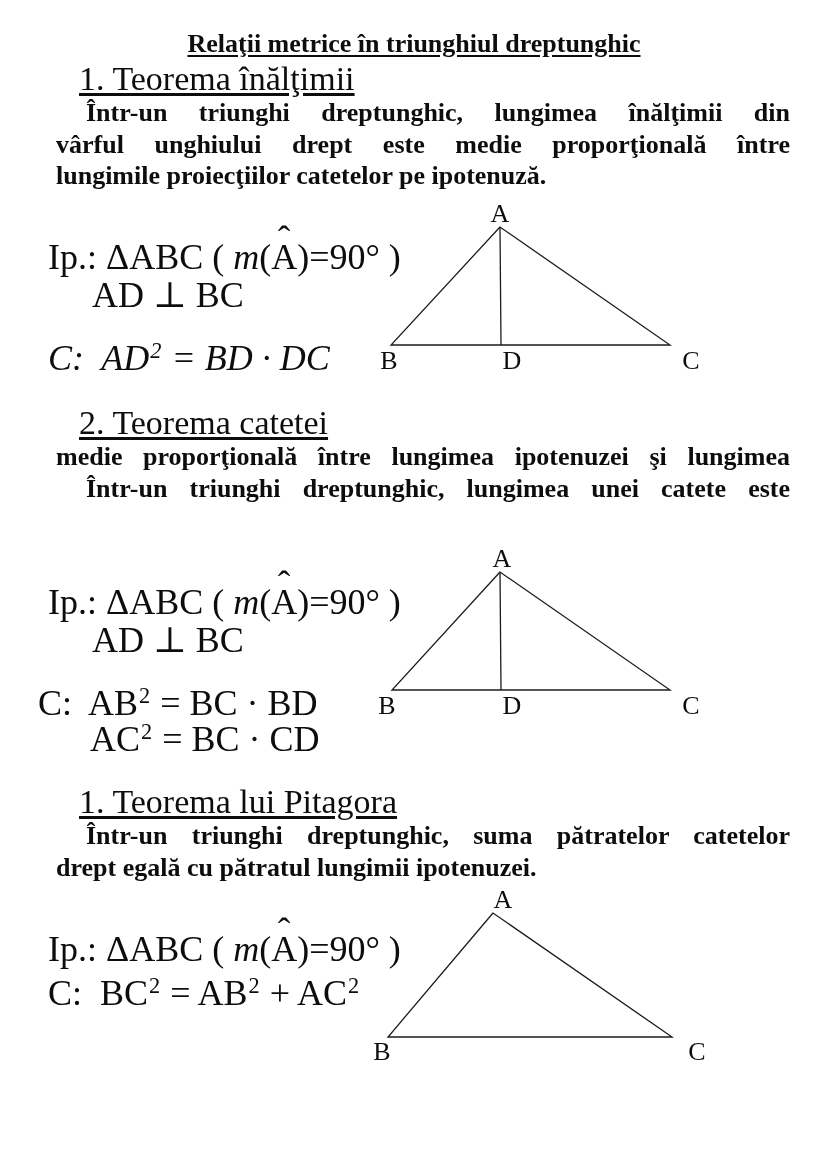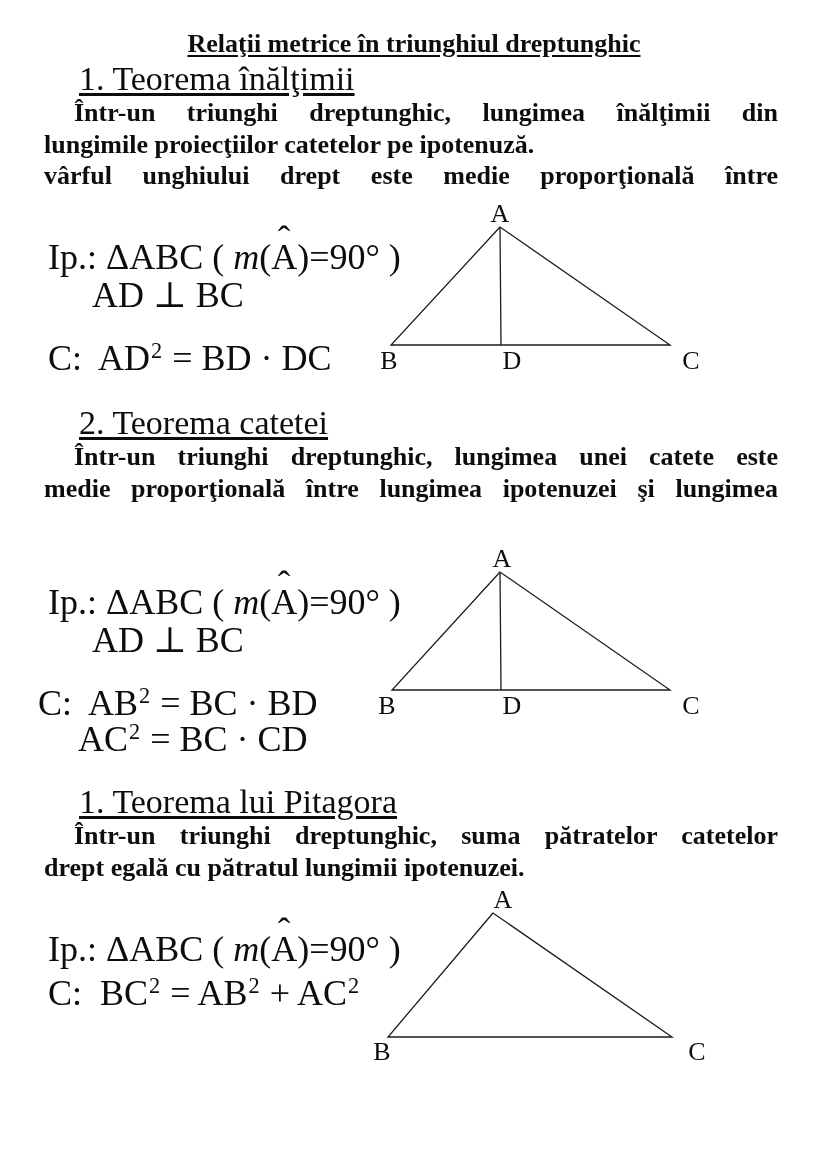--- a/index.html
+++ b/index.html
@@ -21,21 +21,21 @@
     white-space:nowrap;
   }
   .doc-title .u, .sec-heading .u { text-decoration:underline; text-underline-offset:3px; }
   .sec-heading {
     left:44px;
     font-size:34px; font-weight:normal; line-height:32px;
     white-space:nowrap;
     margin-left:35px;
   }
   .para {
-    left:44px; width:734px;
+    left:56px; width:734px;
     font-size:26px; font-weight:bold; line-height:31.5px;
   }
   .pline { text-align:justify; text-align-last:justify; }
   .pline.first { text-indent:30px; }
   .pline.last { text-align-last:left; }
   .formula {
     font-size:36px; line-height:32px;
     white-space:nowrap;
   }
   .formula i { font-style:italic; }
@@ -67,63 +67,63 @@
   <div class="abs doc-title">
     <span class="u">Relaţii metrice în triunghiul dreptunghic</span>
   </div>
 
   <div class="abs sec-heading" style="top:63px;">
     <span class="u">1. Teorema înălţimii</span>
   </div>
 
   <div class="abs para" style="top:97px;">
     <div class="pline first">Într-un triunghi dreptunghic, lungimea înălţimii din</div>
+    <div class="pline">vârful unghiului drept este medie proporţională între</div>
     <div class="pline last">lungimile proiecţiilor catetelor pe ipotenuză.</div>
-    <div class="pline">vârful unghiului drept este medie proporţională între</div>
   </div>
 
   <div class="abs formula" style="top:241px;left:48px;">
     <span>Ip.: ΔABC ( </span><i>m</i><span>(</span><span class="hatwrap"><span class="hat">ˆ</span><span>A</span></span><span>)=90° )</span>
   </div>
 
   <div class="abs formula" style="top:279px;left:92px;">AD ⊥ BC</div>
 
-  <div class="abs formula" style="top:342px;left:48px;">
+  <div class="abs formula" style="top:342px;left:48px;font-style:italic;">
     <span>C:&nbsp; AD</span><span class="sup">2</span><span> = BD · DC</span>
   </div>
 
   <svg class="abs" style="top:197px;left:370px;" width="335" height="180" viewBox="0 0 335 180">
     <path class="geo" d="M130,30 L21,148 L300,148 Z"></path>
     <line class="geo" x1="130" y1="30" x2="131" y2="148"></line>
     <text x="130" y="25" text-anchor="middle">A</text>
     <text x="19" y="172" text-anchor="middle">B</text>
     <text x="142" y="172" text-anchor="middle">D</text>
     <text x="321" y="172" text-anchor="middle">C</text>
   </svg>
 
   <div class="abs sec-heading" style="top:407px;">
     <span class="u">2. Teorema catetei</span>
   </div>
 
   <div class="abs para" style="top:441px;">
+    <div class="pline">medie proporţională între lungimea ipotenuzei şi lungimea</div>
     <div class="pline first">Într-un triunghi dreptunghic, lungimea unei catete este</div>
-    <div class="pline">medie proporţională între lungimea ipotenuzei şi lungimea</div>
   </div>
 
   <div class="abs formula" style="top:586px;left:48px;">
     <span>Ip.: ΔABC ( </span><i>m</i><span>(</span><span class="hatwrap"><span class="hat">ˆ</span><span>A</span></span><span>)=90° )</span>
   </div>
 
   <div class="abs formula" style="top:624px;left:92px;">AD ⊥ BC</div>
 
   <div class="abs formula" style="top:687px;left:38px;">
     <span>C:&nbsp; AB</span><span class="sup">2</span><span> = BC · BD</span>
   </div>
 
-  <div class="abs formula" style="top:723px;left:78px;">
+  <div class="abs formula" style="top:723px;left:90px;">
     <span>AC</span><span class="sup">2</span><span> = BC · CD</span>
   </div>
 
   <svg class="abs" style="top:542px;left:370px;" width="335" height="180" viewBox="0 0 335 180">
     <path class="geo" d="M130,30 L22,148 L300,148 Z"></path>
     <line class="geo" x1="130" y1="30" x2="131" y2="148"></line>
     <text x="132" y="25" text-anchor="middle">A</text>
     <text x="17" y="172" text-anchor="middle">B</text>
     <text x="142" y="172" text-anchor="middle">D</text>
     <text x="321" y="172" text-anchor="middle">C</text>

